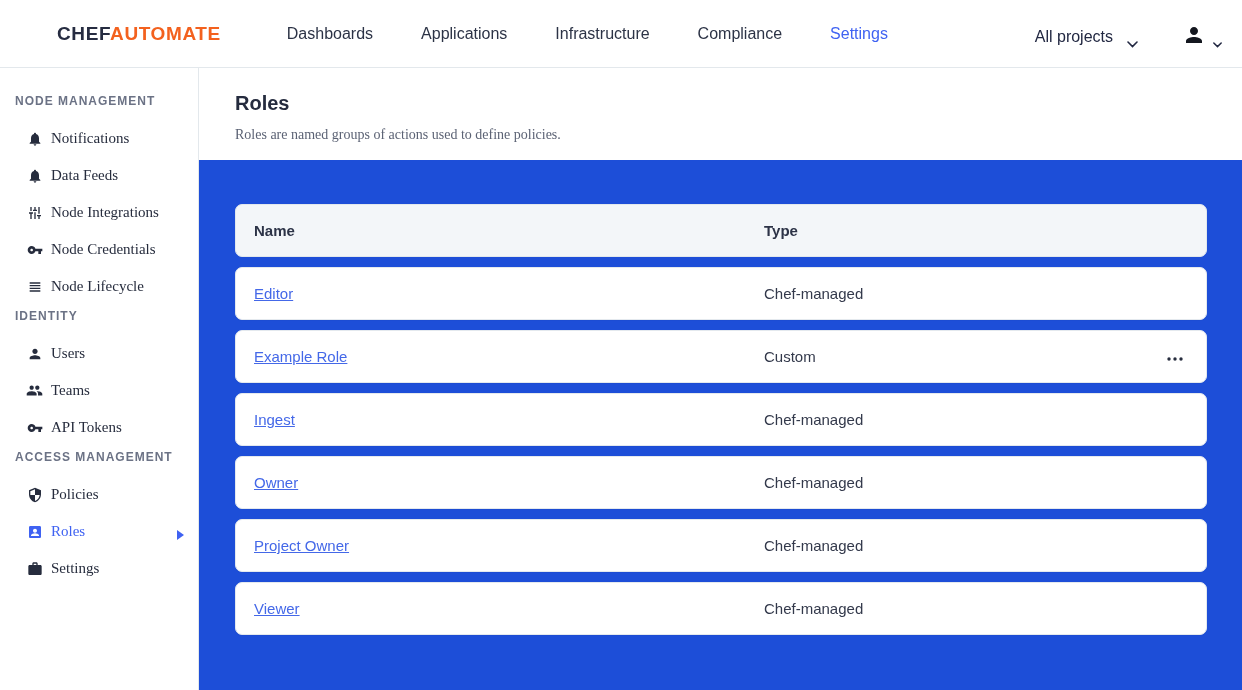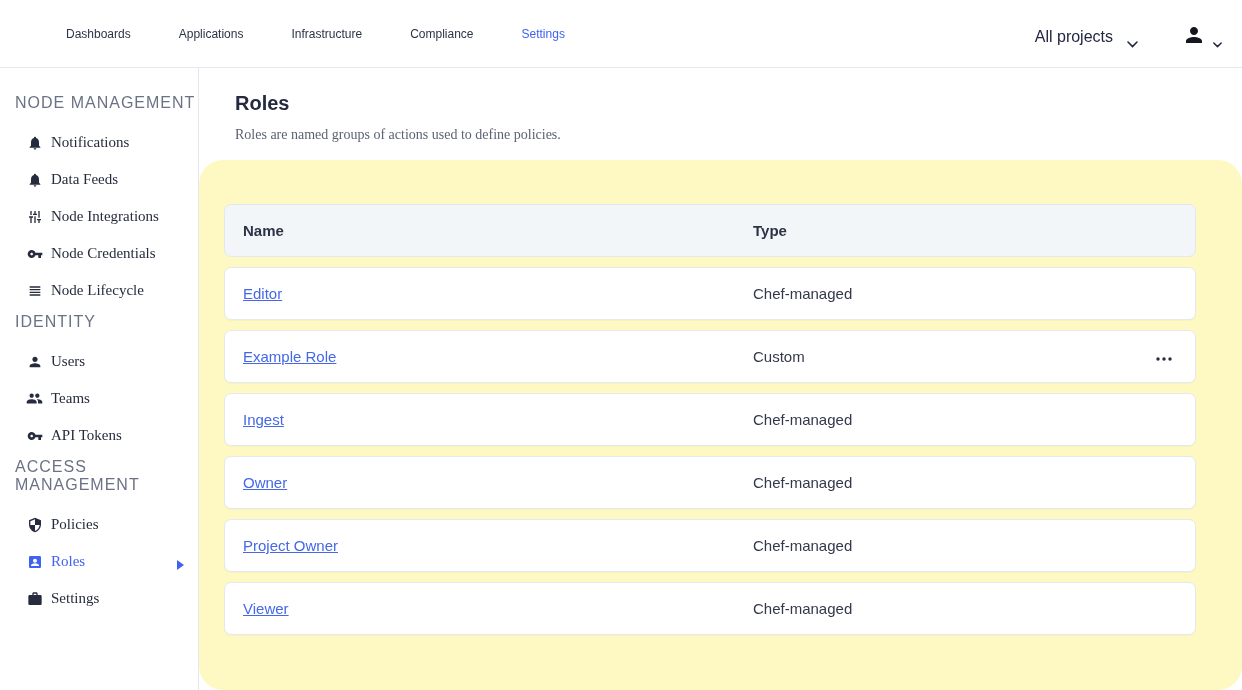--- a/index.html
+++ b/index.html
@@ -29,21 +29,21 @@
   }
   .logo .chef { color: #262c41; }
   .logo .automate { color: #f3611e; }
 
   .main-nav {
     display: flex;
     margin-left: 66px;
     gap: 48px;
   }
   .main-nav .nav-item {
-    font-size: 12px;
+    font-size: 16px;
     color: #2c3346;
     cursor: pointer;
     text-decoration: none;
   }
   .main-nav .nav-item.active { color: #3f62f2; }
 
   .topbar-right {
     position: absolute;
     right: 18px;
     top: 0;
@@ -82,25 +82,25 @@
 
   
   .sidebar {
     width: 199px;
     min-width: 199px;
     background: #ffffff;
     border-right: 1px solid #e3e8ec;
     padding-top: 12px;
   }
   .side-section-title {
-    font-size: 16px;
+    font-size: 12px;
     letter-spacing: 1px;
     color: #6b7285;
     margin: 14px 0 2px 15px;
-    font-weight: 400;
+    font-weight: 700;
   }
   .side-item {
     height: 37px;
     display: flex;
     align-items: flex-end;
     padding-left: 26px;
     cursor: pointer;
     position: relative;
     color: #262c3d;
     font-family: Liberation Serif, serif;
@@ -144,23 +144,22 @@
     color: #252b3e;
   }
   .page-desc {
     margin-top: 12px;
     font-size: 14px;
     color: #5b6274;
     font-family: Liberation Serif, serif;
   }
   .content-body {
     flex: 1;
-    background: #fef9c3;
-    padding: 44px 35px 0 25px;
-    border-radius: 24px;
+    background: #1d4ed8;
+    padding: 44px 35px 0 36px;
   }
 
   
   .roles-table { width: 972px; }
   .t-row {
     position: relative;
     height: 53px;
     border-radius: 7px;
     display: flex;
     align-items: center;
@@ -202,20 +201,23 @@
     justify-content: center;
     cursor: pointer;
     background: transparent;
     border: none;
   }
 </style>
 </head>
 <body>
 
 <div class="topbar">
+  <div class="logo">
+    <span class="chef">CHEF</span><span class="automate">AUTOMATE</span>
+  </div>
 
   <nav class="main-nav">
     <a class="nav-item">Dashboards</a>
     <a class="nav-item">Applications</a>
     <a class="nav-item">Infrastructure</a>
     <a class="nav-item">Compliance</a>
     <a class="nav-item active">Settings</a>
   </nav>
 
   <div class="topbar-right">

